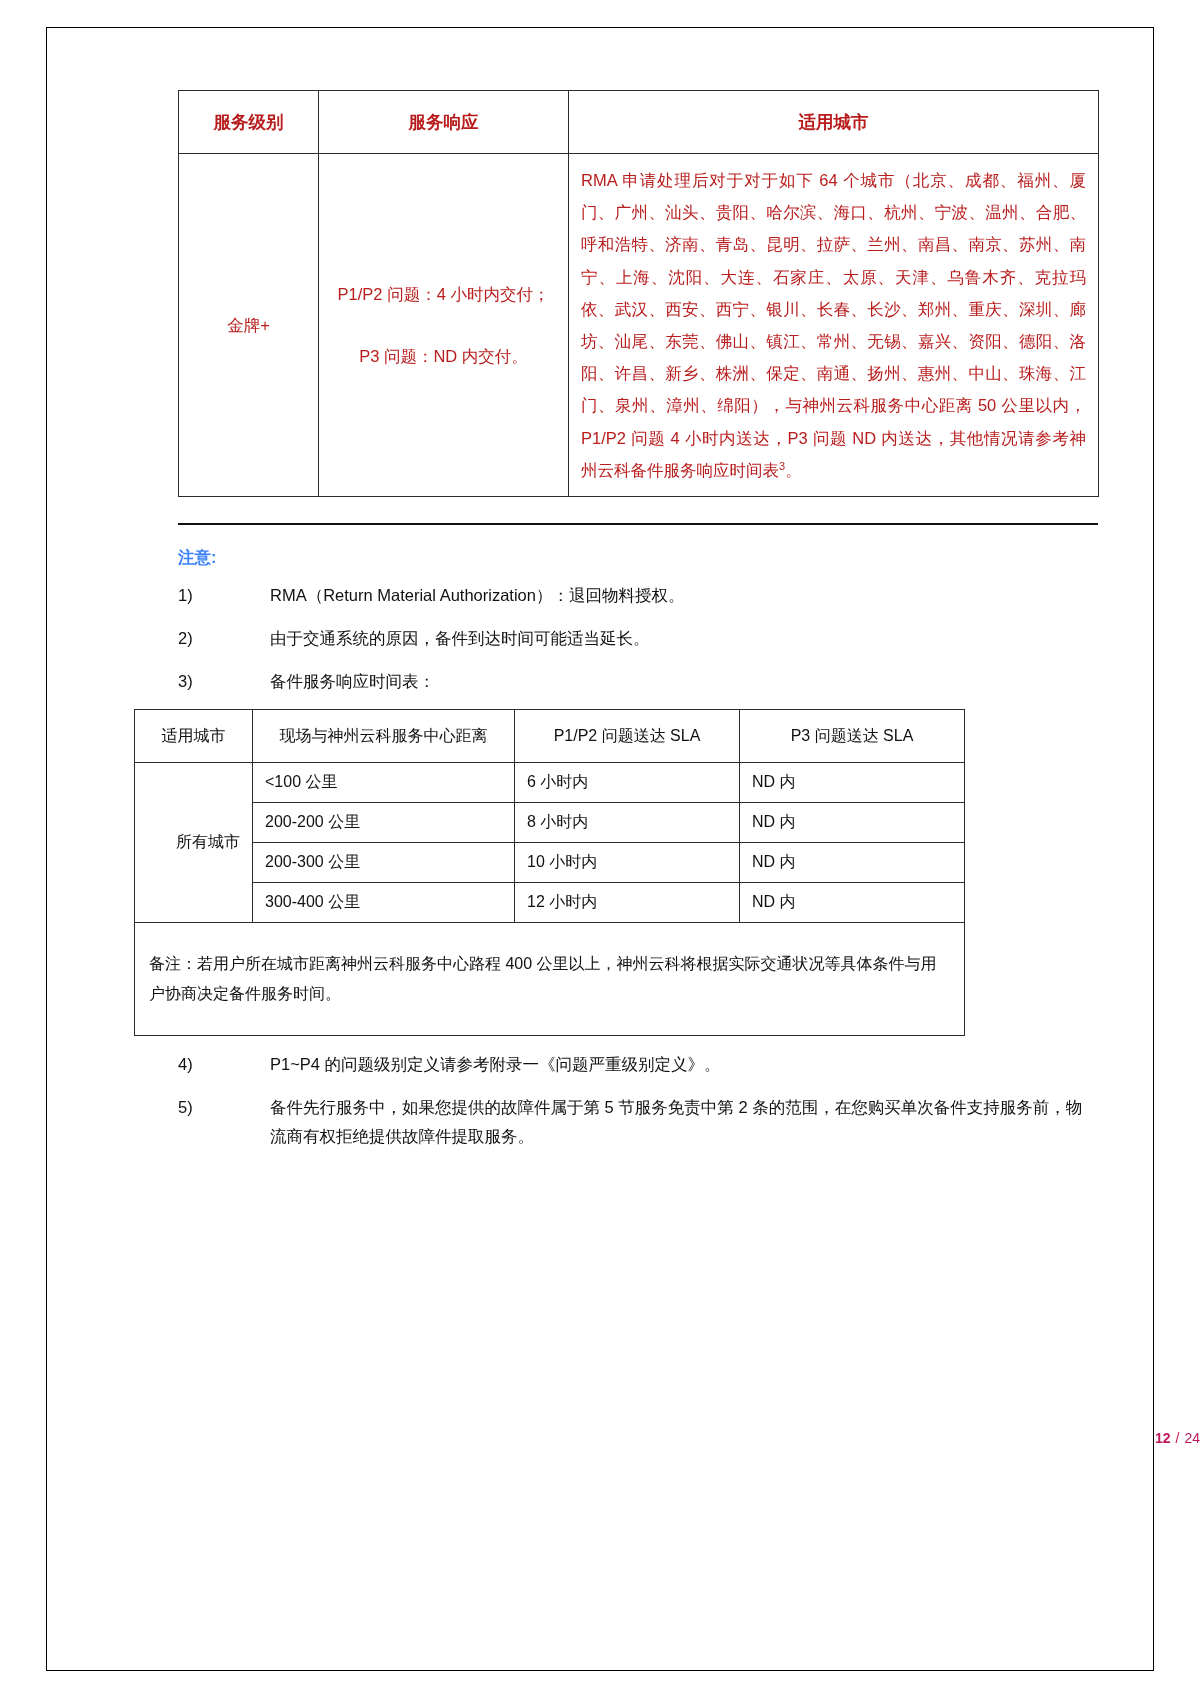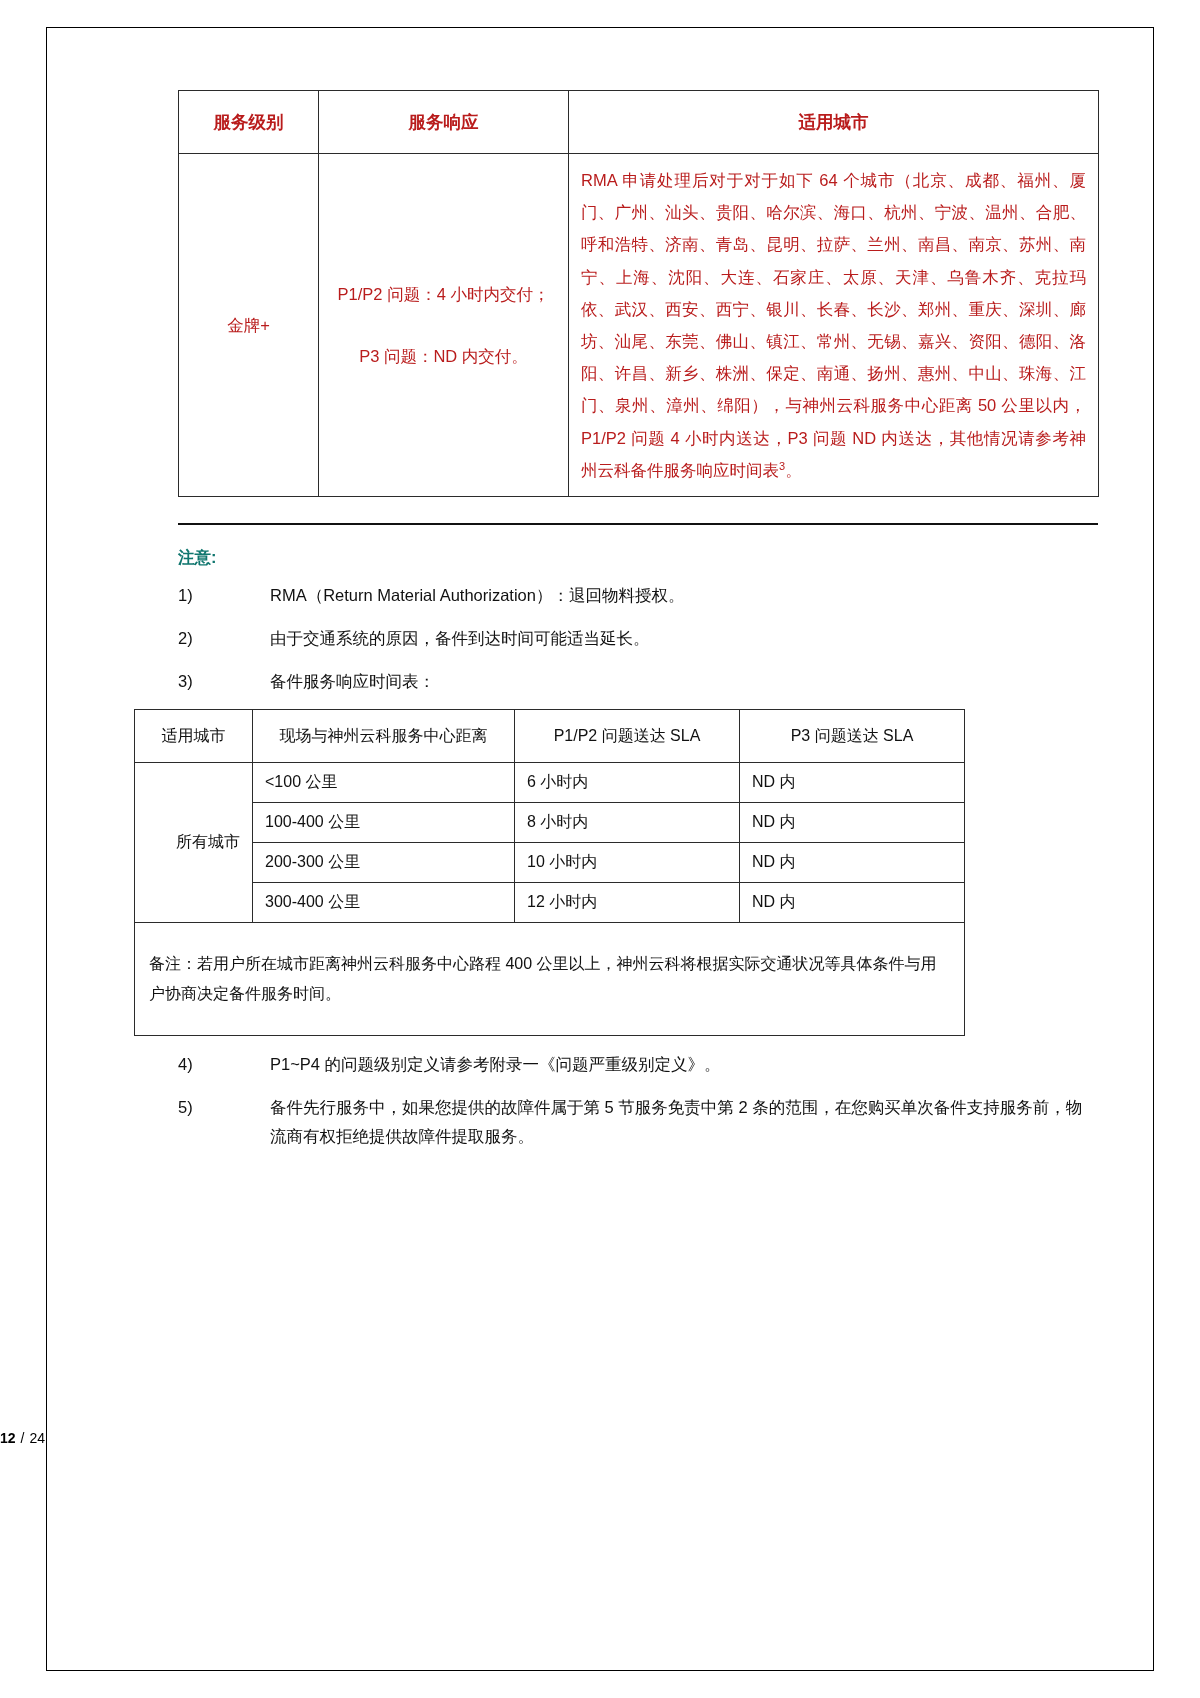--- a/index.html
+++ b/index.html
@@ -92,21 +92,21 @@
 
   
   .notes {
     margin: 22px 0 0 100px;
     width: 920px;
   }
   .notes-title {
     font-weight: bold;
     font-size: 16.5px;
     margin-bottom: 12px;
-    color: #0f766e;
+    color: #3b82f6;
   }
   .note-row {
     display: flex;
     align-items: flex-start;
     margin-bottom: 14px;
     font-size: 16.5px;
     color: #111;
     line-height: 1.75;
   }
   .note-num {
@@ -158,23 +158,23 @@
     text-align: justify;
     text-justify: inter-ideograph;
   }
 
   
   .footer {
     position: absolute;
     left: 0;
     top: 1430px;
     width: 1200px;
-    text-align: left;
+    text-align: right;
     font-size: 14px;
-    color: #000000;
+    color: #be185d;
   }
   .footer .pagenum { font-weight: bold; }
   .footer .sep { margin: 0 5px; }
 </style>
 </head>
 <body>
 
 <div class="page">
   <div class="page-border"></div>
 
@@ -243,21 +243,21 @@
         </tr>
       </thead>
       <tbody>
         <tr>
           <td class="city" rowspan="4">所有城市</td>
           <td class="val">&lt;100 公里</td>
           <td class="val">6 小时内</td>
           <td class="val">ND 内</td>
         </tr>
         <tr>
-          <td class="val">100-400 公里</td>
+          <td class="val">200-200 公里</td>
           <td class="val">8 小时内</td>
           <td class="val">ND 内</td>
         </tr>
         <tr>
           <td class="val">200-300 公里</td>
           <td class="val">10 小时内</td>
           <td class="val">ND 内</td>
         </tr>
         <tr>
           <td class="val">300-400 公里</td>

